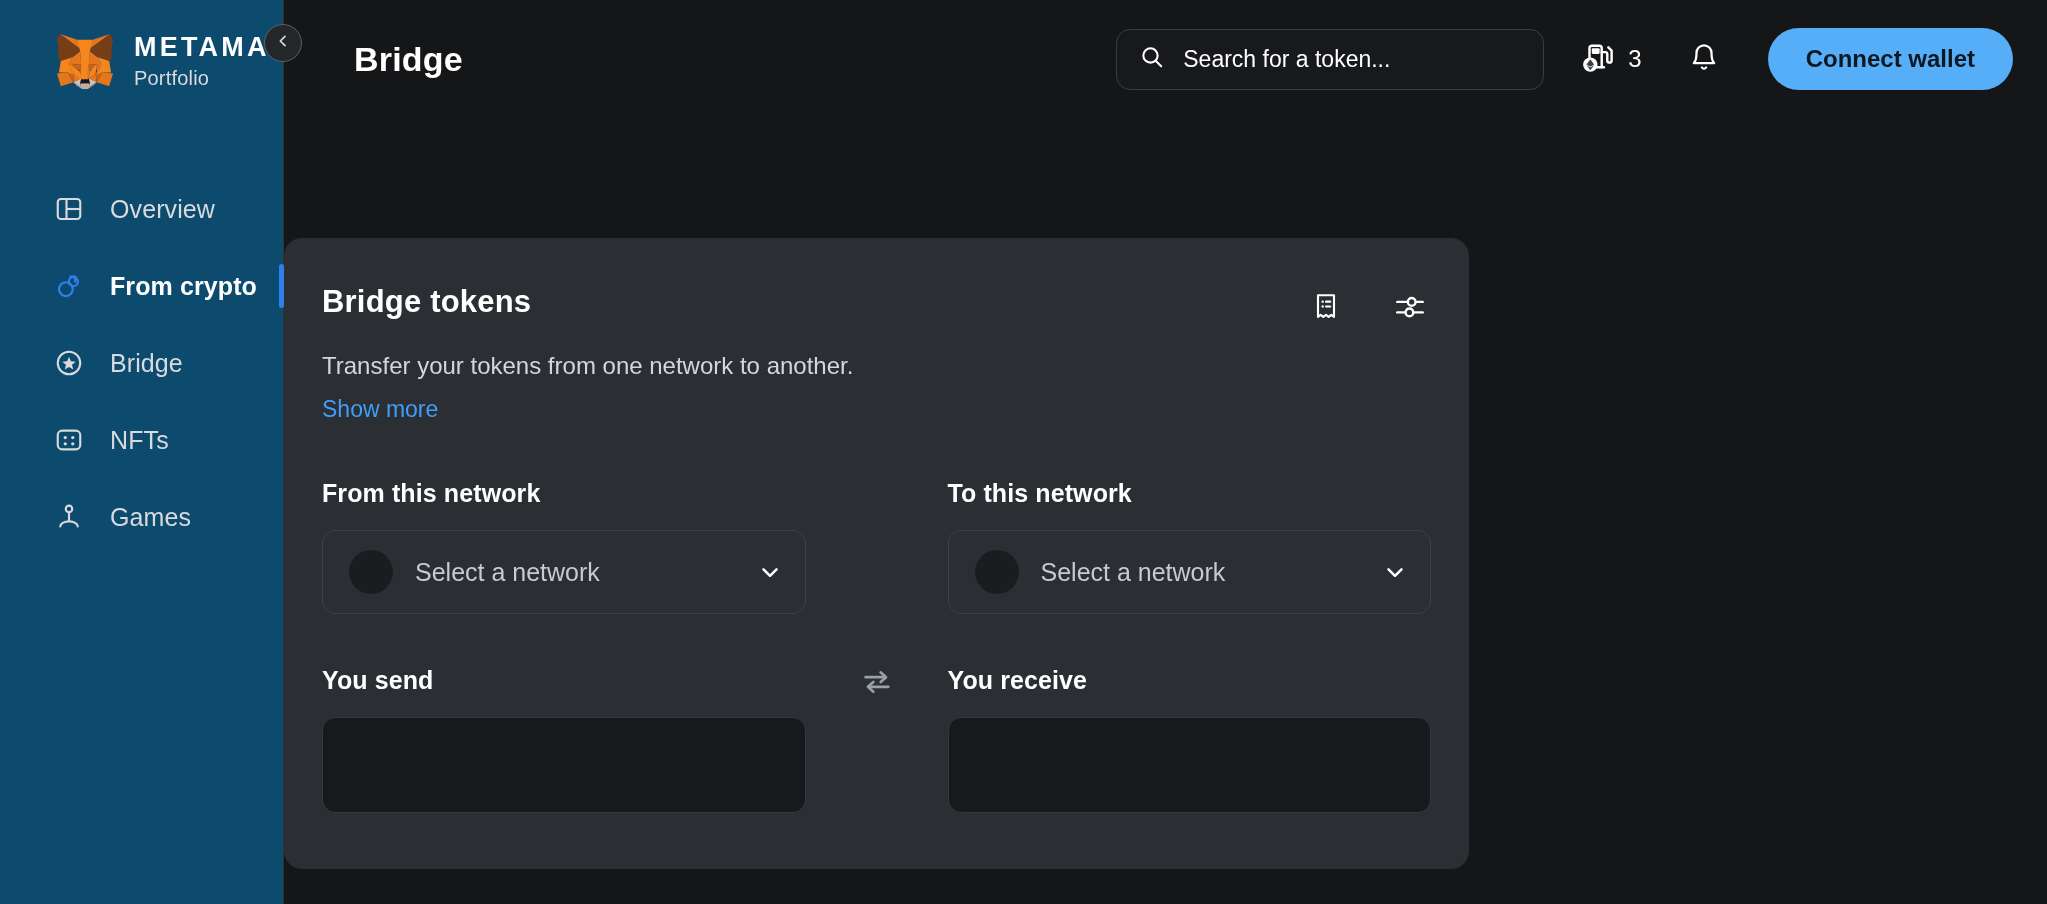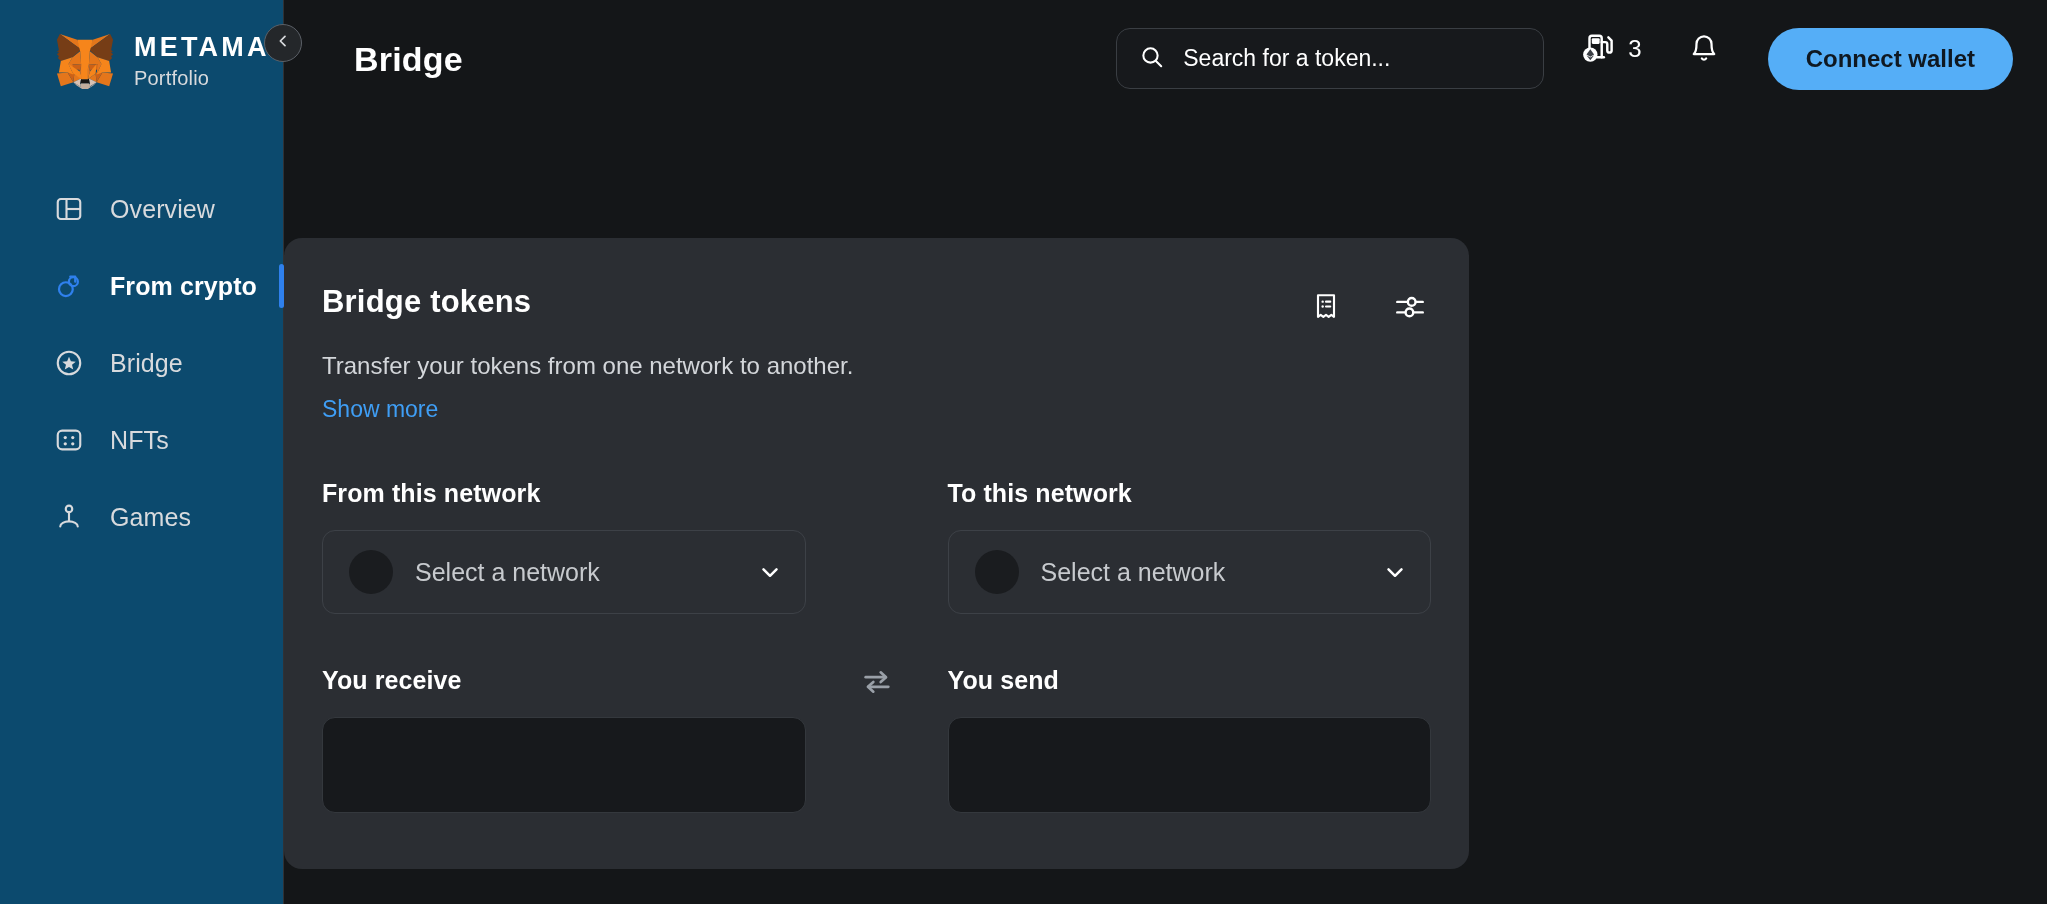--- a/index.html
+++ b/index.html
@@ -119,21 +119,21 @@
   }
   .page-title {
     font-size: 34px;
     font-weight: 700;
     color: #ffffff;
     letter-spacing: 0.2px;
   }
   .topbar-right {
     margin-left: auto;
     display: flex;
-    align-items: flex-start;
+    align-items: center;
     gap: 0;
     padding-left: 20px;
   }
   .search-box {
     display: flex;
     align-items: center;
     gap: 18px;
     width: 428px;
     height: 61px;
     border: 1.4px solid #3a3e43;
@@ -537,27 +537,27 @@
               <svg width="34" height="34" viewBox="0 0 24 24" fill="none" stroke="#9aa0a8" stroke-width="1.9" stroke-linecap="round" stroke-linejoin="round">
                 <line x1="4" y1="8.6" x2="18" y2="8.6"></line>
                 <polyline points="14.6 5.2 18.4 8.6 14.6 12"></polyline>
                 <line x1="20" y1="15.4" x2="6" y2="15.4"></line>
                 <polyline points="9.4 12 5.6 15.4 9.4 18.8"></polyline>
               </svg>
             </span>
           </div>
 
           <div class="amount-col">
+            <div class="field-label">You send</div>
+            <div class="amount-box"></div>
+          </div>
+
+          <div class="amount-col">
             <div class="field-label">You receive</div>
             <div class="amount-box"></div>
           </div>
-
-          <div class="amount-col">
-            <div class="field-label">You send</div>
-            <div class="amount-box"></div>
-          </div>
         </div>
 
       </div>
     </div>
 
   </section>
 </div>
 
 </body></html>

